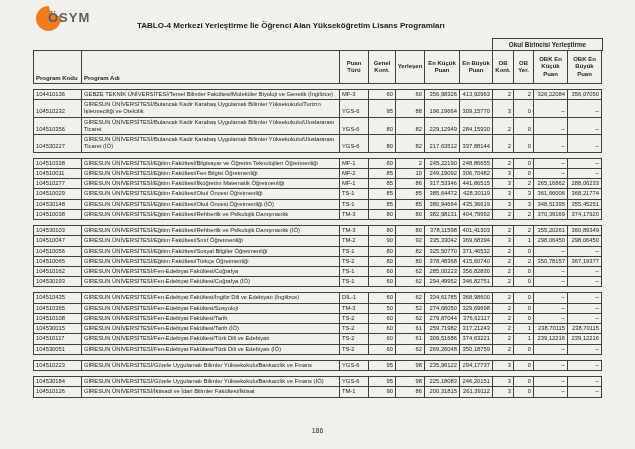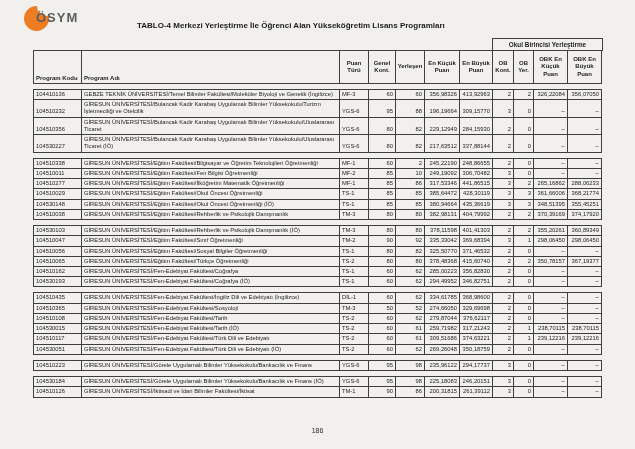--- a/index.html
+++ b/index.html
@@ -1,21 +1,21 @@
 <!DOCTYPE html>
 <html><head>
 <meta charset="utf-8">
 <style>
   html,body{margin:0;padding:0;}
   body{
     width:635px;height:449px;position:relative;overflow:hidden;
     background:#f1f0ed;
     font-family:"Liberation Sans",sans-serif;color:#1e1e1e;
   }
-  .logo{position:absolute;left:24px;top:4px;width:100px;height:30px;}
+  .logo{position:absolute;left:36px;top:4px;width:100px;height:30px;}
   .logo-circle{position:absolute;left:0;top:2px;width:25px;height:25px;border-radius:50%;background:#ee7c21;}
   .logo-bite{position:absolute;left:13px;top:-1px;width:15px;height:13px;background:#f1f0ed;border-radius:0 0 0 70%;}
   .logo-text{position:absolute;left:12px;top:6px;font-size:13px;font-weight:bold;color:#5b5c5f;letter-spacing:1px;}
   .title{position:absolute;left:137px;top:21px;font-size:8px;font-weight:bold;color:#1b1b1b;}
 
   .oby-box{
     position:absolute;left:492px;top:38px;width:111px;height:13px;
     border:1px solid #3f3f3f;box-sizing:border-box;background:#f1f0ed;
     display:flex;align-items:center;justify-content:center;
     font-size:6.4px;font-weight:bold;

